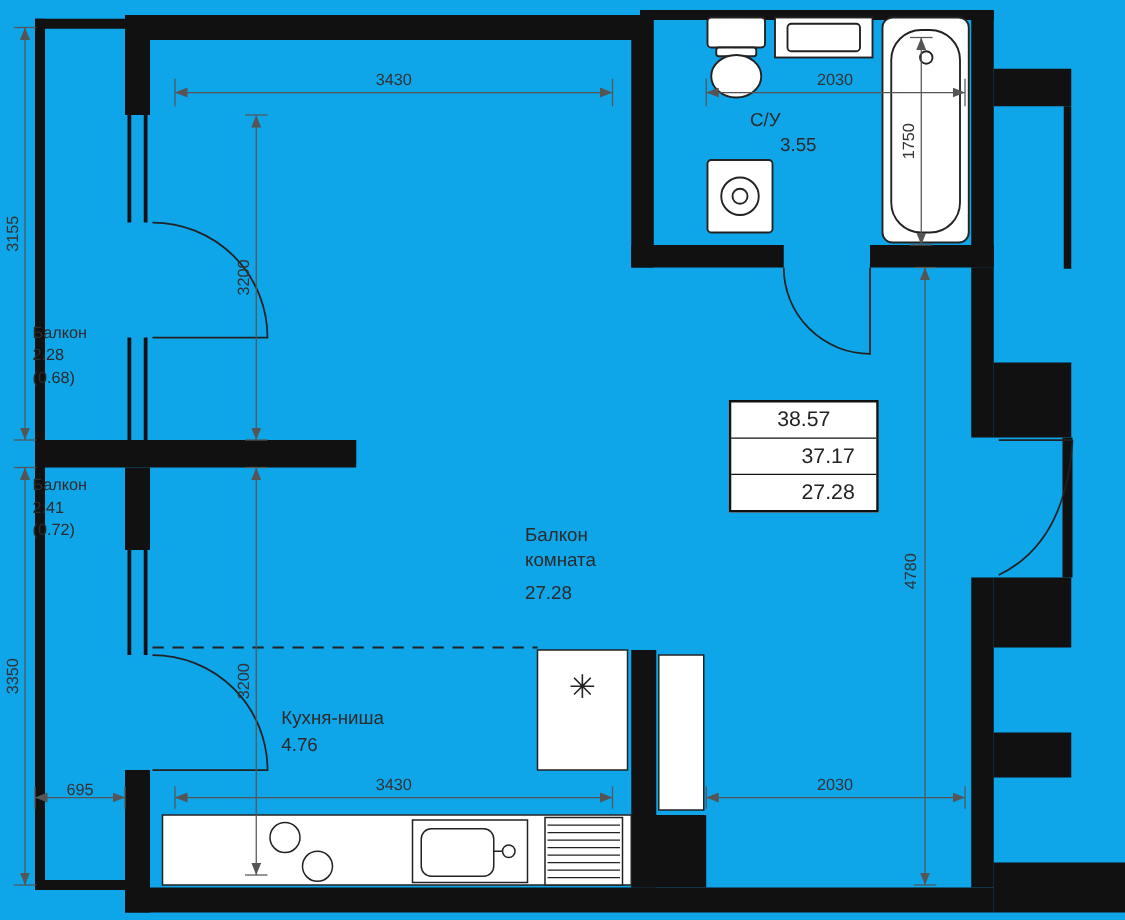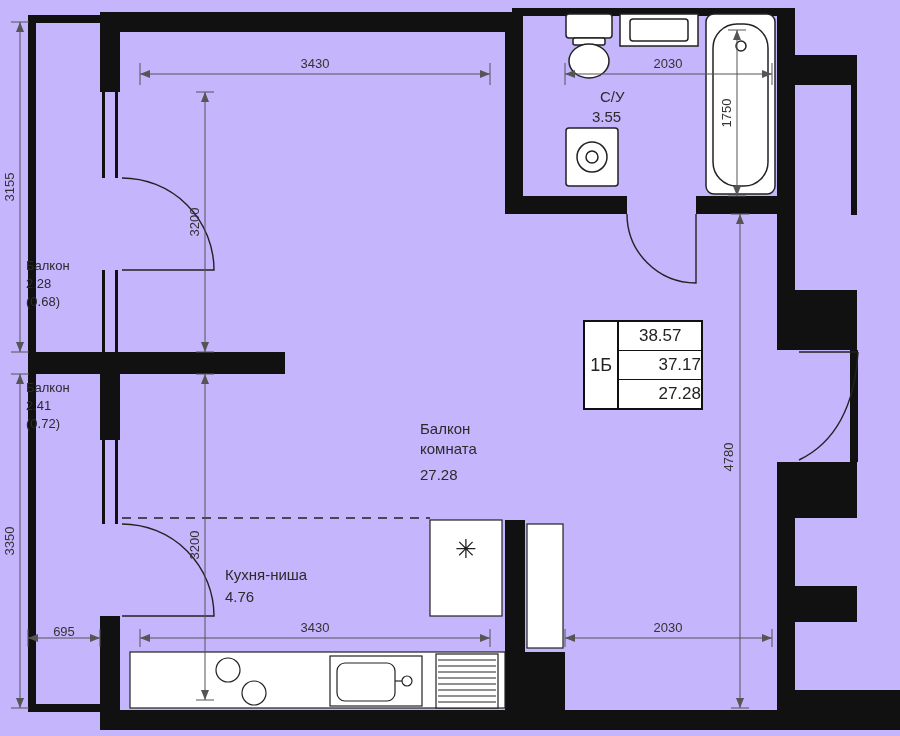--- a/index.html
+++ b/index.html
@@ -1,17 +1,17 @@
 <!DOCTYPE html>
 <html><head>
 <meta charset="utf-8">
 <style>
   html,body{margin:0;padding:0;background:#fff;}
   .plan{
-    position:relative;width:900px;height:736px;background:#c4b5fd;
+    position:relative;width:900px;height:736px;background:#0ea5e9;
     font-family:"Liberation Sans",sans-serif;overflow:hidden;
   }
   .plan svg{position:absolute;left:0;top:0;}
   .lbl{position:absolute;color:#333;font-size:13px;text-align:center;line-height:16px;white-space:nowrap;}
   .rot{transform:rotate(-90deg);transform-origin:center;}
   .room{position:absolute;color:#2b2b2b;font-size:15px;text-align:left;line-height:18px;}
   .balc{position:absolute;color:#2b2b2b;font-size:13px;text-align:left;line-height:16px;}
   .infobox{
     position:absolute;left:583px;top:320px;width:116px;height:86px;
     background:#fff;border:2px solid #111;display:flex;color:#222;
@@ -187,39 +187,38 @@
   <span class="lbl rot" style="left:145px;top:537px;width:100px">3200</span>
   <span class="lbl rot" style="left:677px;top:105px;width:100px">1750</span>
   <span class="lbl rot" style="left:679px;top:449px;width:100px">4780</span>
   <span class="lbl rot" style="left:-40px;top:179px;width:100px">3155</span>
   <span class="lbl rot" style="left:-40px;top:533px;width:100px">3350</span>
   <span class="lbl" style="left:24px;top:624px;width:80px">695</span>
   <span class="lbl" style="left:265px;top:620px;width:100px">3430</span>
   <span class="lbl" style="left:618px;top:620px;width:100px">2030</span>
 
   <span class="room" style="left:600px;top:88px;width:96px">С/У</span>
-  <span class="room" style="left:592px;top:108px;width:96px">3.55</span>
+  <span class="room" style="left:624px;top:108px;width:96px">3.55</span>
 
   <span class="room" style="left:420px;top:420px;width:136px">Балкон</span>
   <span class="room" style="left:420px;top:440px;width:136px">комната</span>
   <span class="room" style="left:420px;top:466px;width:136px">27.28</span>
 
   <span class="room" style="left:225px;top:566px;width:144px">Кухня-ниша</span>
   <span class="room" style="left:225px;top:588px;width:144px">4.76</span>
 
   <span class="balc" style="left:26px;top:258px;width:76px">Балкон</span>
   <span class="balc" style="left:26px;top:276px;width:76px">2.28</span>
   <span class="balc" style="left:26px;top:294px;width:76px">(0.68)</span>
 
   <span class="balc" style="left:26px;top:380px;width:76px">Балкон</span>
   <span class="balc" style="left:26px;top:398px;width:76px">2.41</span>
   <span class="balc" style="left:26px;top:416px;width:76px">(0.72)</span>
 
   <div class="infobox">
-    <div class="type">1Б</div>
     <div class="areas">
       <div>38.57</div>
       <div>37.17</div>
       <div>27.28</div>
     </div>
   </div>
 
   <span class="snow">✳</span>
 
 </div>

